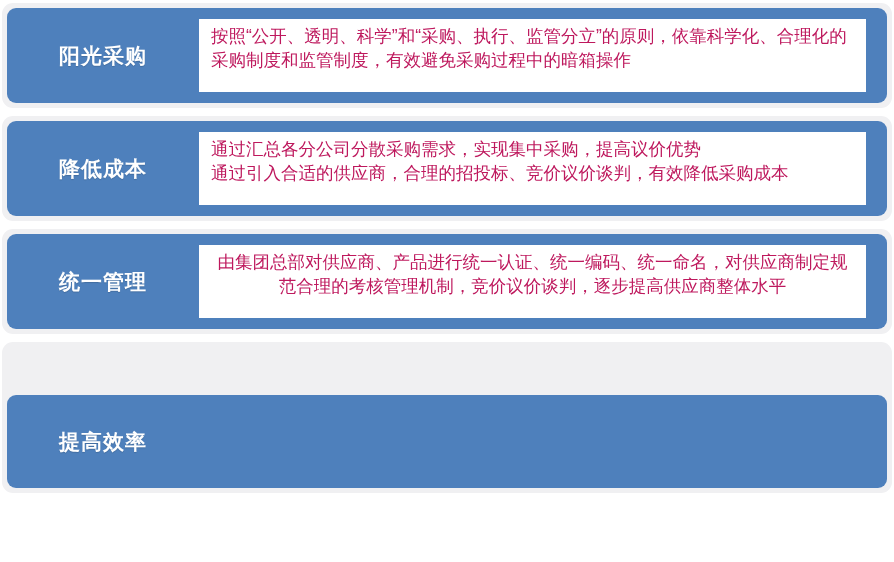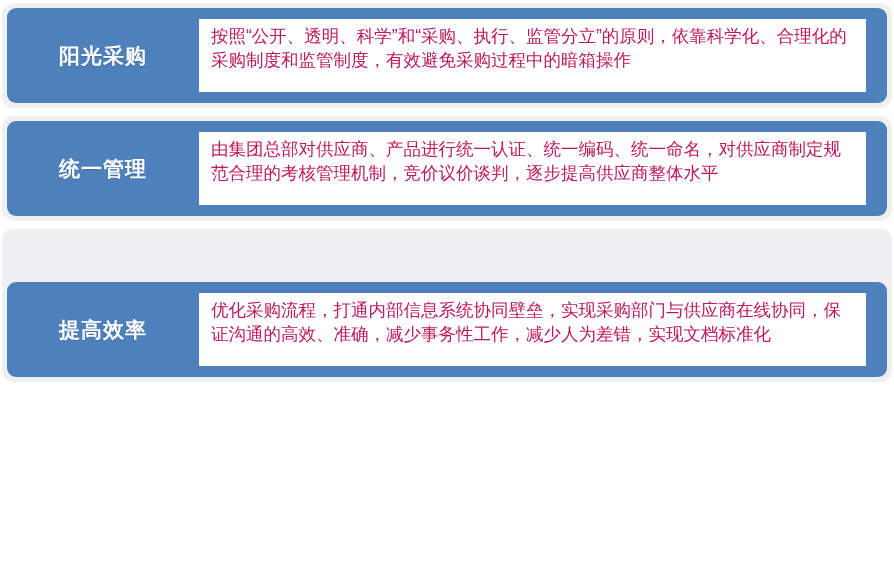--- a/index.html
+++ b/index.html
@@ -49,56 +49,64 @@
     padding:5px 12px 20px 12px;
     color:#be185d;
     font-size:17.5px;
     line-height:24px;
   }
   .desc-line{min-height:24px;}
   
   .r1 .panel{min-height:82px;}
   .r2 .panel{min-height:82px;}
   .r3 .panel{min-height:77px;}
-  .r4 .panel{min-height:84px;}
+  .r4 .panel{min-height:84px;text-align:center;}
   .r5 .panel{min-height:93px;margin-top:48px;}
 </style>
 </head>
 <body>
 
 <div class="stack">
 
   <div class="row-frame r1">
     <div class="panel">
       <div class="label-zone">
         <span>阳光采购</span>
       </div>
       <div class="desc-box">
         <div class="desc-line">按照“公开、透明、科学”和“采购、执行、监管分立”的原则，依靠科学化、合理化的采购制度和监管制度，有效避免采购过程中的暗箱操作</div>
       </div>
     </div>
   </div>
 
+  <div class="row-frame r2">
+    <div class="panel">
+      <div class="label-zone">
+        <span>降低成本</span>
+      </div>
+      <div class="desc-box">
+        <div class="desc-line">通过汇总各分公司分散采购需求，实现集中采购，提高议价优势</div>
+        <div class="desc-line">通过引入合适的供应商，合理的招投标、竞价议价谈判，有效降低采购成本</div>
+      </div>
+    </div>
+  </div>
 
 
   <div class="row-frame r4">
     <div class="panel">
       <div class="label-zone">
         <span>统一管理</span>
       </div>
       <div class="desc-box">
         <div class="desc-line">由集团总部对供应商、产品进行统一认证、统一编码、统一命名，对供应商制定规范合理的考核管理机制，竞价议价谈判，逐步提高供应商整体水平</div>
       </div>
     </div>
   </div>
 
   <div class="row-frame r5">
     <div class="panel">
       <div class="label-zone">
         <span>提高效率</span>
       </div>
-      <div class="desc-box">
-        <div class="desc-line">优化采购流程，打通内部信息系统协同壁垒，实现采购部门与供应商在线协同，保证沟通的高效、准确，减少事务性工作，减少人为差错，实现文档标准化</div>
-      </div>
     </div>
   </div>
 
 </div>
 
 </body></html>

